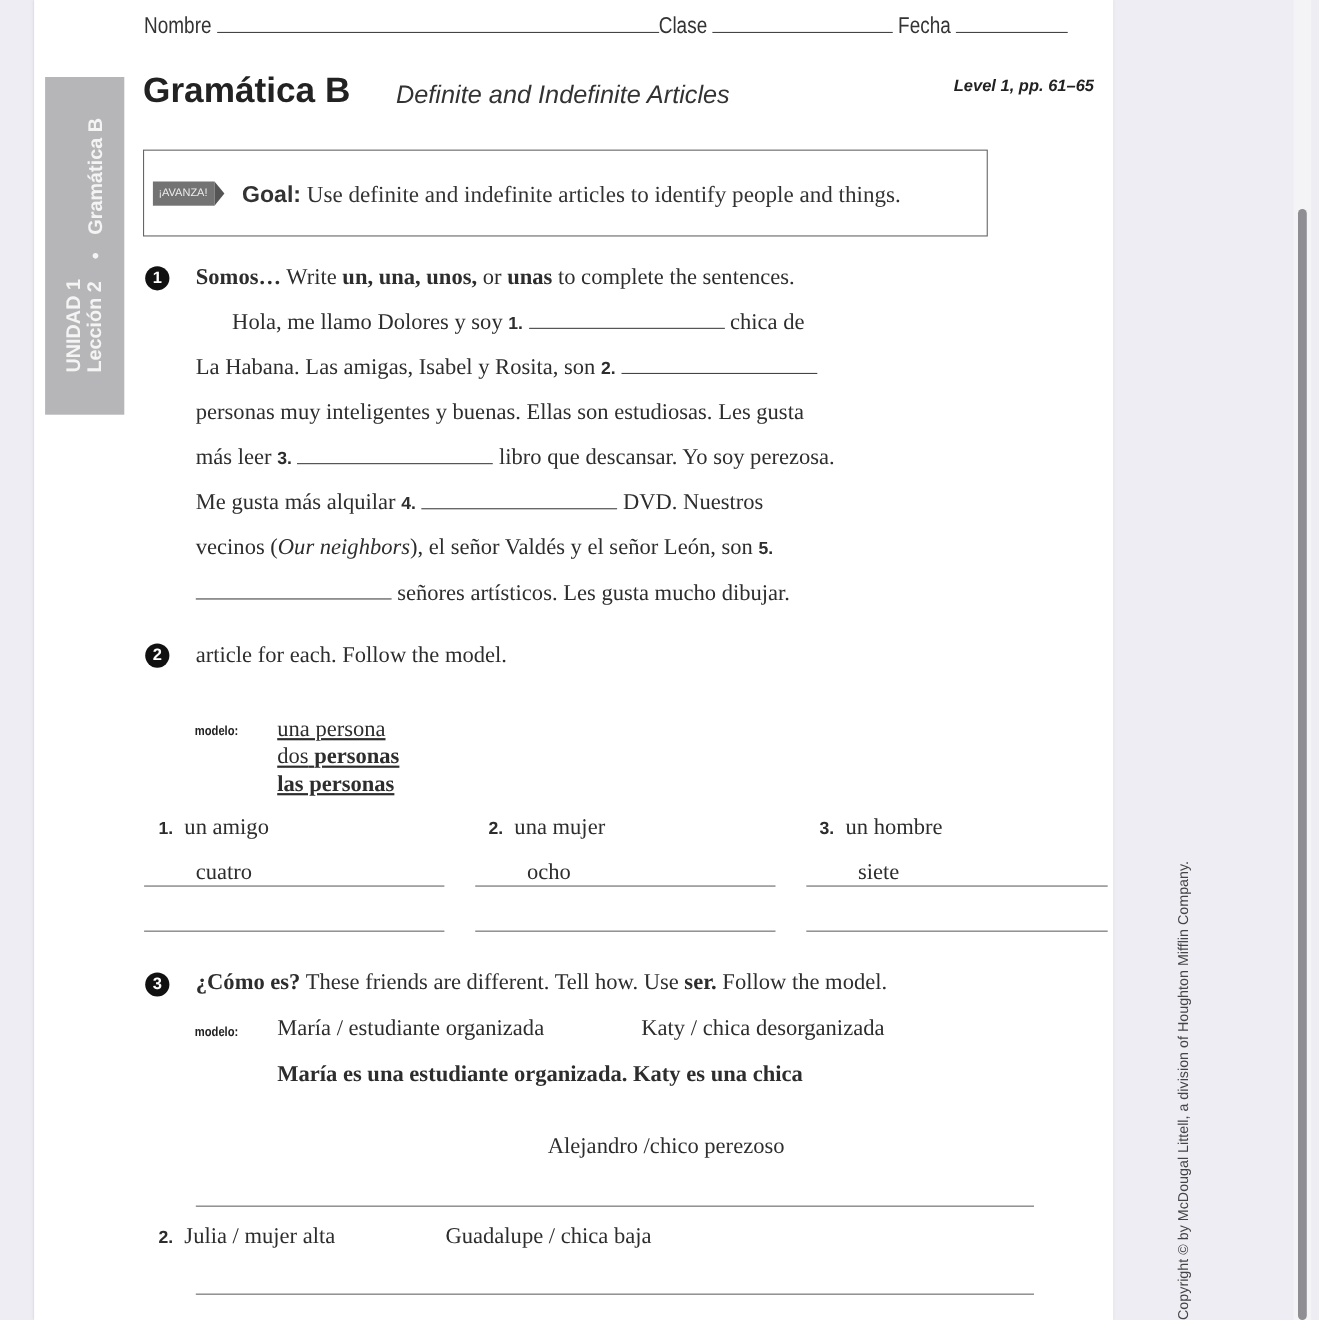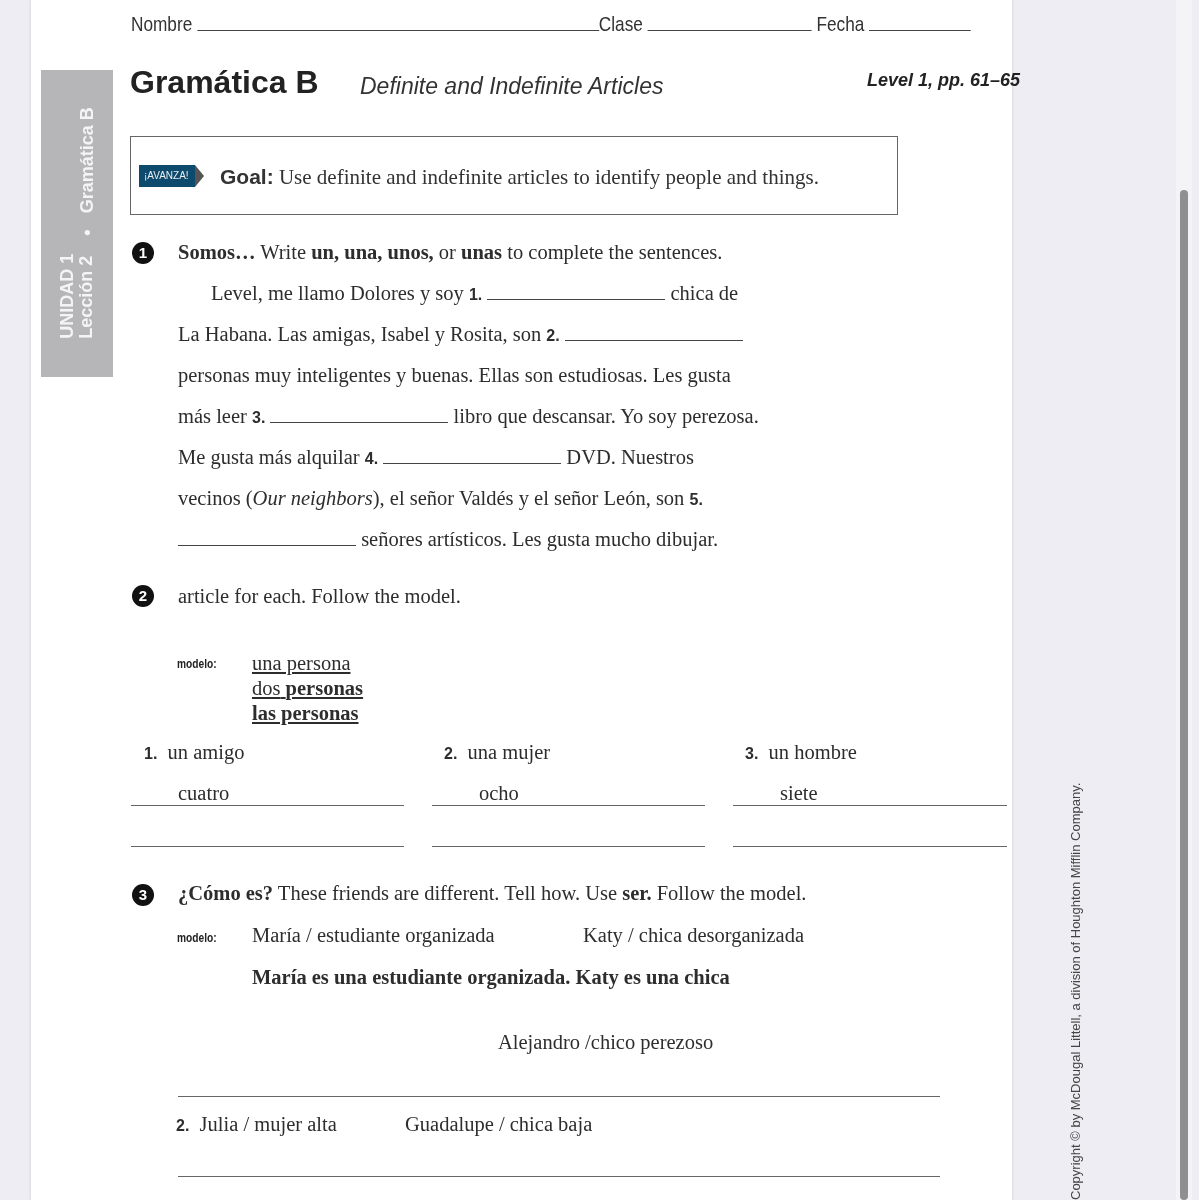--- a/index.html
+++ b/index.html
@@ -7,23 +7,23 @@
   .page { position:absolute; left:31px; top:0; width:981px; height:1200px; background:#fff; box-shadow: -1px 0 2px #d9d9de, 1px 0 2px #d9d9de; }
   .abs { position:absolute; }
   .condensed { font-family:"Liberation Sans Narrow","Liberation Sans", sans-serif; }
   .header-row { top:12px; left:100px; font-size:21px; color:#333; transform:scaleX(0.82); transform-origin:left top; white-space:nowrap; }
   .header-row .line { display:inline-block; border-bottom:1.5px solid #444; vertical-align:baseline; height:14px; }
   .side-tab { left:10px; top:70px; width:72px; height:307px; background:#b6b6b8; }
   .side-tab .rot { position:absolute; left:36px; top:153px; transform:translate(-50%,-50%) rotate(-90deg); white-space:nowrap; color:#f4f4f4; font-family:"Liberation Sans", sans-serif; font-weight:bold; font-size:18px; line-height:19px; }
   .side-tab .rot .r1 { display:flex; align-items:center; }
   .title { left:99px; top:64px; font-family:"Liberation Sans", sans-serif; font-weight:bold; font-size:32px; color:#222; white-space:nowrap; }
   .subtitle { left:329px; top:73px; font-family:"Liberation Sans", sans-serif; font-style:italic; font-size:23px; color:#333; white-space:nowrap;text-align:center; }
-  .level { left:836px; top:70px; font-family:"Liberation Sans", sans-serif; font-style:italic; font-weight:bold; font-size:18px; color:#222; white-space:nowrap; }
+  .level { left:836px; top:70px; font-family:"Liberation Sans", sans-serif; font-style:italic; font-weight:bold; font-size:15px; color:#222; white-space:nowrap; }
   .goal-box { left:99px; top:136px; width:766px; height:77px; border:1.5px solid #666; }
-  .avanza { position:absolute; left:8px; top:28px; height:22px; background:#0c4a6e; color:#eee; font-family:"Liberation Sans", sans-serif; font-size:10px; line-height:22px; padding:0 6px 0 5px; }
+  .avanza { position:absolute; left:8px; top:28px; height:22px; background:#737373; color:#eee; font-family:"Liberation Sans", sans-serif; font-size:10px; line-height:22px; padding:0 6px 0 5px; }
   .avanza::after { content:""; position:absolute; right:-9px; top:0; border-left:9px solid #555; border-top:11px solid transparent; border-bottom:11px solid transparent; }
   .goal-text { position:absolute; left:89px; top:28px; font-size:21px; white-space:nowrap; color:#333; }
   .goal-text b { font-family:"Liberation Sans", sans-serif; }
   .num-circle { width:22px; height:22px; border-radius:50%; background:#111; color:#fff; font-family:"Liberation Sans", sans-serif; font-weight:bold; font-size:15px; text-align:center; line-height:22px; }
   .txt { font-size:20.5px; white-space:nowrap; color:#2d2d2d; }
   .blank { display:inline-block; width:178px; border-bottom:1.5px solid #444; height:16px; vertical-align:baseline; }
   .bn { font-family:"Liberation Sans", sans-serif; font-weight:bold; font-size:16px; }
   .modelo { font-family:"Liberation Sans", sans-serif; font-weight:bold; font-size:12px; color:#222; transform:scaleX(0.85); transform-origin:left top; }
   .hline { position:absolute; height:0; border-top:1.5px solid #666; }
   .copyright { left:1037px; top:1200px; transform-origin:left top; transform:rotate(-90deg); white-space:nowrap; font-family:"Liberation Sans", sans-serif; font-size:13px; color:#444; width:450px; }
@@ -72,21 +72,21 @@
   <div class="abs txt" style="left:147px; top:241px;">
     <b>Somos…</b>
     <span>Write</span>
     <b>un, una, unos,</b>
     <span>or</span>
     <b>unas</b>
     <span>to complete the sentences.</span>
   </div>
 
   <div class="abs txt" style="left:180px; top:282px;">
-    <span>Level, me llamo Dolores y soy</span>
+    <span>Hola, me llamo Dolores y soy</span>
     <span class="bn">1.</span>
     <span class="blank"></span>
     <span>chica de</span>
   </div>
   <div class="abs txt" style="left:147px; top:323px;">
     <span>La Habana. Las amigas, Isabel y  Rosita, son</span>
     <span class="bn">2.</span>
     <span class="blank"></span>
   </div>
   <div class="abs txt" style="left:147px; top:364px;">
@@ -158,21 +158,21 @@
   <div class="abs modelo" style="left:146px; top:931px;">modelo:</div>
   <div class="abs txt" style="left:221px; top:924px;">María / estudiante organizada</div>
   <div class="abs txt" style="left:552px; top:924px;">Katy / chica desorganizada</div>
   <div class="abs txt" style="left:221px; top:965px; font-weight:bold; line-height:25px;">
     <div>María es una estudiante organizada. Katy es una chica</div>
   </div>
 
   <div class="abs txt" style="left:467px; top:1031px;">Alejandro /chico perezoso</div>
   <div class="hline" style="left:147px; top:1096px; width:762px;"></div>
 
-  <div class="abs txt" style="left:113px; top:1113px;margin-left:32px;">
+  <div class="abs txt" style="left:113px; top:1113px;">
     <span class="bn">2.</span>&nbsp;
     <span>Julia / mujer alta</span>
   </div>
   <div class="abs txt" style="left:374px; top:1113px;">Guadalupe / chica baja</div>
   <div class="hline" style="left:147px; top:1176px; width:762px;"></div>
 
   <div class="abs copyright">Copyright © by McDougal Littell, a division of Houghton Mifflin Company.</div>
 </div>
 
 <div class="scroll-track"></div>

